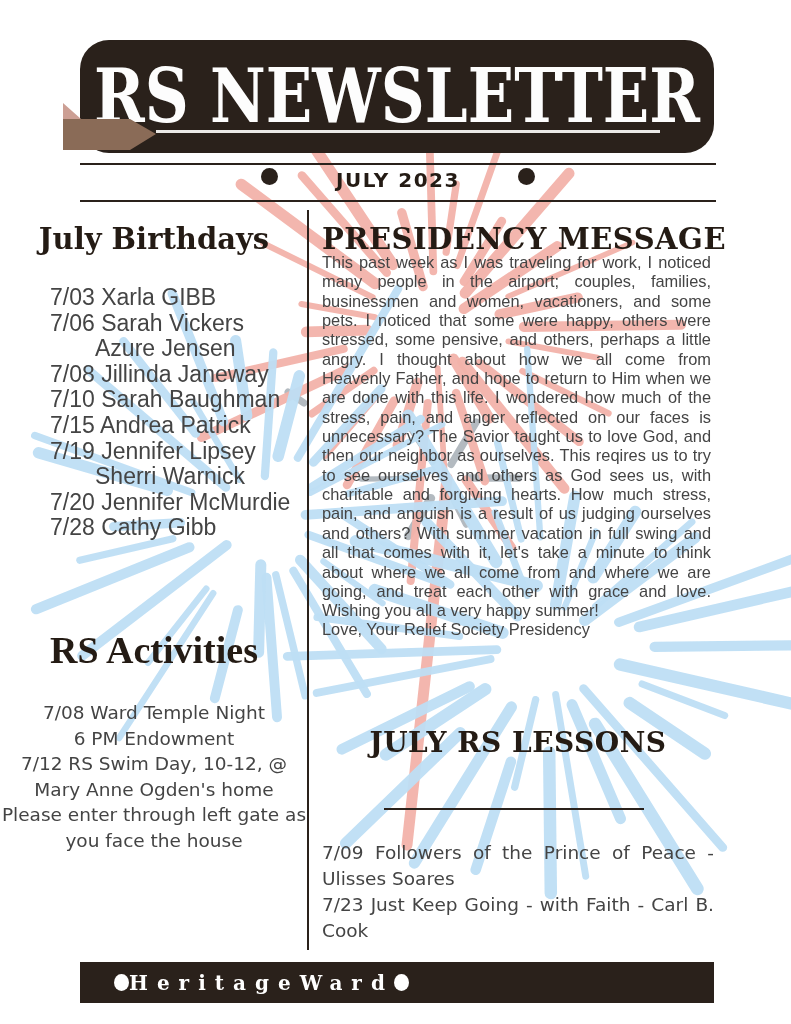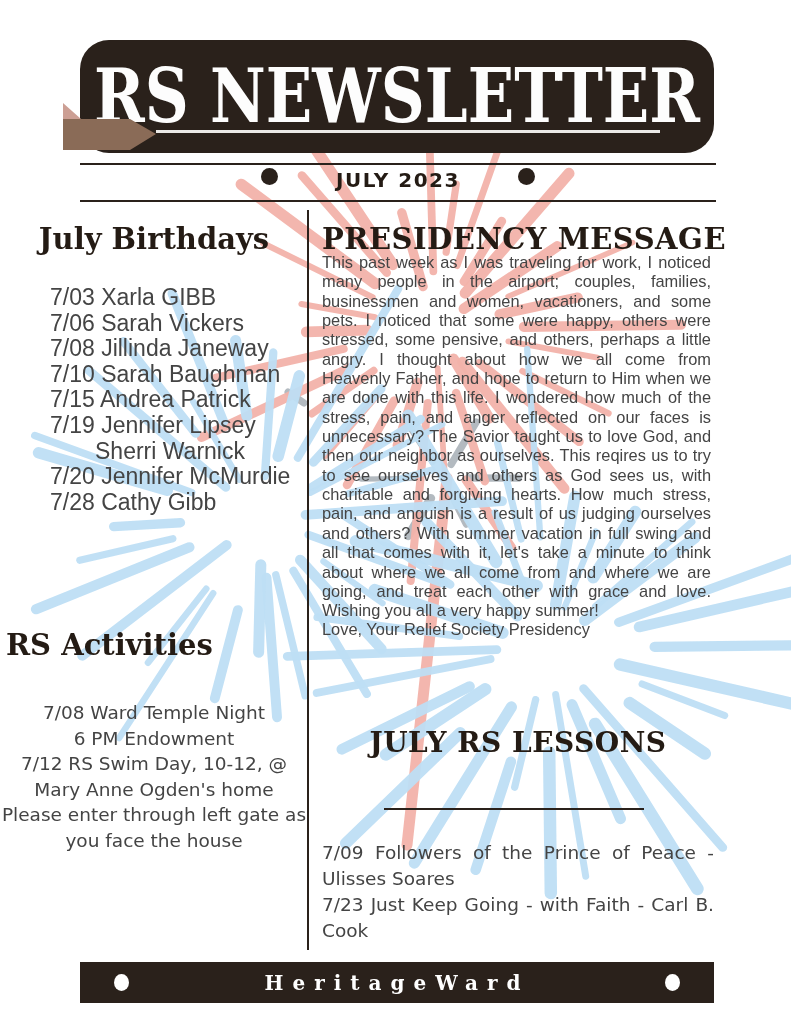--- a/index.html
+++ b/index.html
@@ -49,21 +49,21 @@
     color:var(--heading,#241b14);white-space:nowrap;
   }
   #birthdays-title{left:6px;top:222px;width:296px;text-align:center;font-size:29px;}
   #birthdays-list{
     left:50px;top:285px;width:258px;
     font-family:Liberation Sans, sans-serif;font-size:23px;line-height:25.6px;
     color:var(--body,#3f3f3f);
   }
   #birthdays-list .indent{padding-left:45px;}
 
-  #activities-title{left:6px;top:628px;width:296px;font-size:29px;}
+  #activities-title{left:6px;top:628px;width:296px;text-align:center;font-size:38px;font-family:Liberation Serif, serif;}
   #activities-list{
     left:-8px;top:700px;width:324px;text-align:center;
     font-family:"DejaVu Sans",sans-serif;font-size:18.5px;line-height:25.5px;
     color:var(--body,#3f3f3f);
   }
 
   #presidency-title{left:322px;top:222px;width:392px;font-size:29px;letter-spacing:0.5px;}
   #presidency-body{
     left:322px;top:253px;width:389px;
     font-size:16.4px;line-height:19.35px;text-align:justify;
@@ -79,21 +79,21 @@
   #lessons-list{
     left:322px;top:840px;width:392px;
     font-family:"DejaVu Sans",sans-serif;font-size:18.5px;line-height:26px;
     text-align:justify;color:var(--body,#3f3f3f);
   }
 
   
   .footer-bar{
     left:80px;top:962px;width:634px;height:41px;
     background:var(--banner,#2a211b);
-    display:flex;align-items:center;justify-content:space-between;
+    display:flex;align-items:center;
     padding:12px 34px;box-sizing:border-box;
   }
   .footer-dot{width:15px;height:17px;border-radius:50%;background:#ffffff;}
   .footer-label{
     font-family:"DejaVu Serif",serif;font-weight:bold;font-size:20px;color:#ffffff;
     letter-spacing:9px;white-space:nowrap;
   }
 </style>
 </head>
 <body>
@@ -218,20 +218,21 @@
   <span class="issue-dot"></span>
 </div>
 <div id="rule-bottom" class="layer thin-rule"></div>
 
 <div id="divider" class="layer"></div>
 
 <div id="birthdays-title" class="layer display-h">July Birthdays</div>
 <div id="birthdays-list" class="layer">
   <div>7/03 Xarla GIBB</div>
   <div>7/06 Sarah Vickers</div>
+  <div class="indent">Azure Jensen</div>
   <div>7/08 Jillinda Janeway</div>
   <div>7/10 Sarah Baughman</div>
   <div>7/15 Andrea Patrick</div>
   <div>7/19 Jennifer Lipsey</div>
   <div class="indent">Sherri Warnick</div>
   <div>7/20 Jennifer McMurdie</div>
   <div>7/28 Cathy Gibb</div>
 </div>
 
 <div id="activities-title" class="layer display-h">RS Activities</div>

